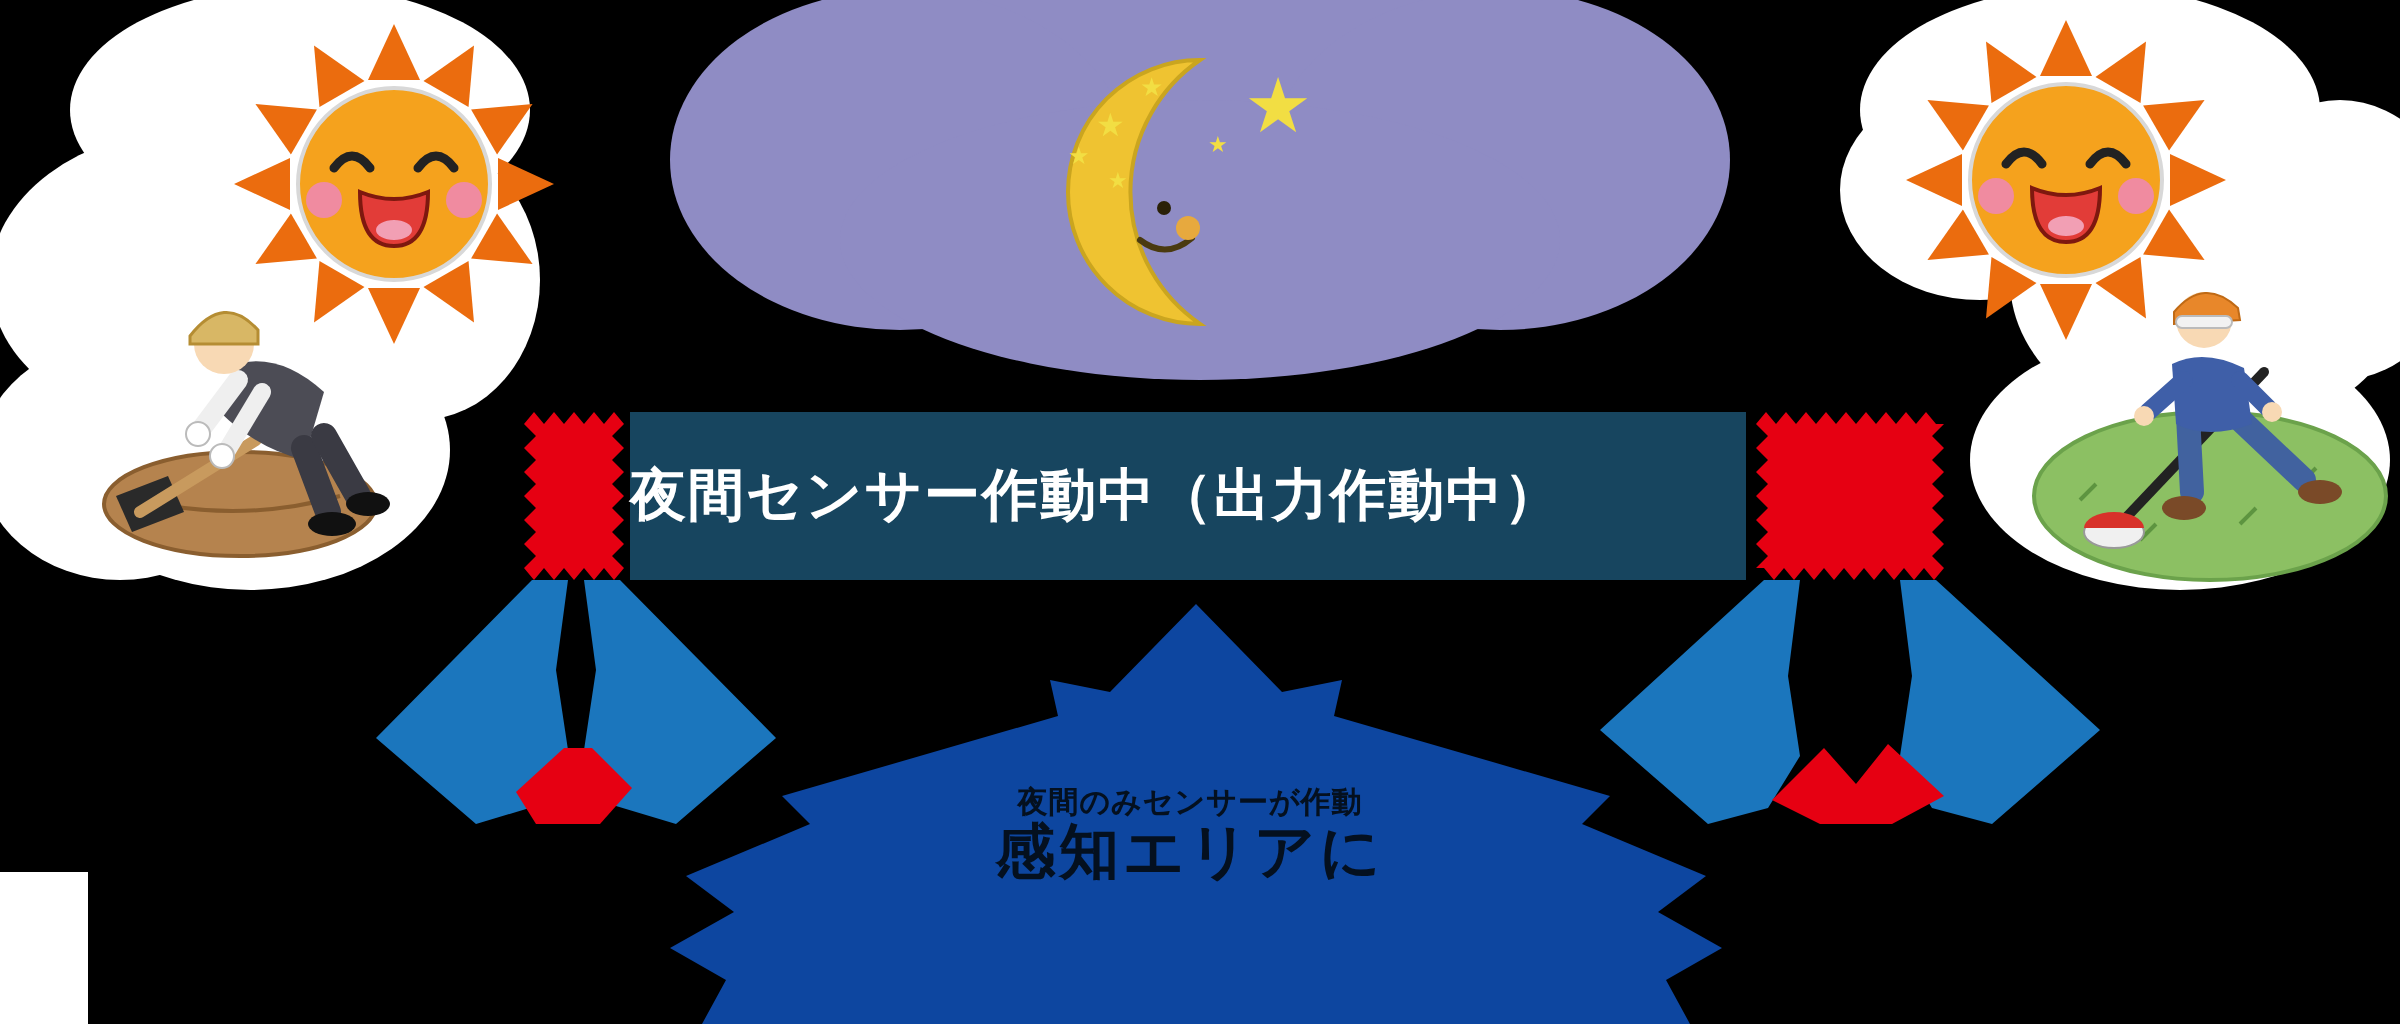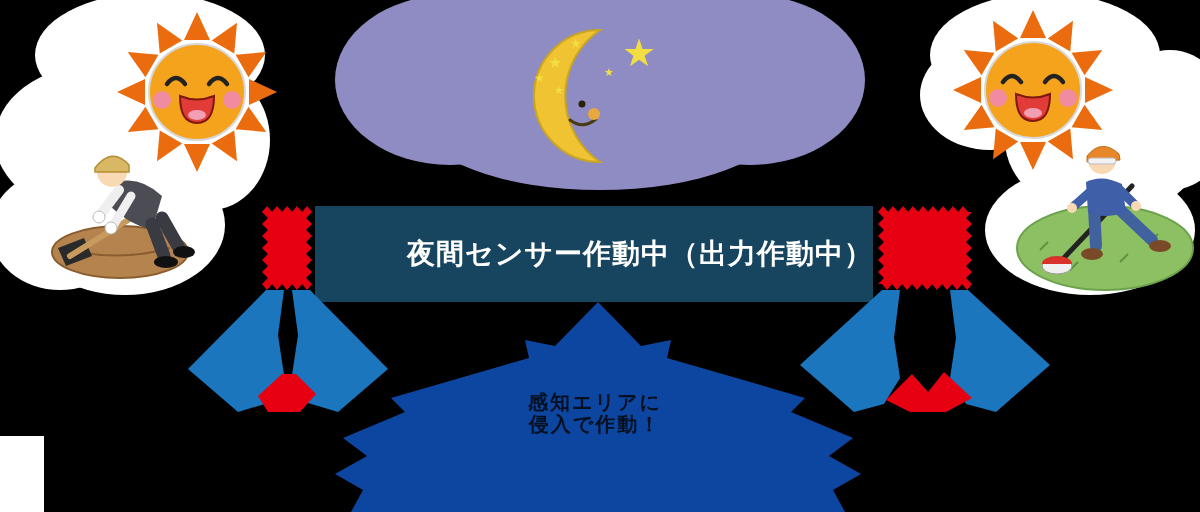--- a/index.html
+++ b/index.html
@@ -7,37 +7,37 @@
     --red:#e60012; --fan-blue:#1b76bd; --burst-blue:#0d46a0; --burst-text:#04101f;
     --night-purple:#8f8cc4; --cloud-white:#ffffff; --moon-yellow:#efc331;
     --star-yellow:#f2de43; --sun-body:#f5a21d; --sun-ray:#eb6c0e;
     --grass-green:#8cc063; --dirt-brown:#b5834e;
   }
   *{margin:0;padding:0;box-sizing:border-box;}
   html,body{background:#111;}
   body{font-family:"Liberation Sans","DejaVu Sans",sans-serif;}
   .stage{position:relative;width:1200px;height:512px;background:var(--bg);overflow:hidden;}
   .banner{
-    position:absolute;left:315px;top:206px;width:558px;height:96px;z-index:1;
-    background:var(--banner-bg);display:flex;align-items:center;justify-content:flex-end;
+    position:absolute;left:315px;top:206px;width:558px;height:84px;z-index:1;
+    background:var(--banner-bg);display:flex;align-items:center;justify-content:flex-start;
   }
   .banner span{
     color:var(--banner-text);font-size:28px;font-weight:700;letter-spacing:1px;white-space:nowrap;
   }
   svg.art{position:absolute;left:0;top:0;z-index:2;pointer-events:none;}
   .f-white{fill:var(--cloud-white);} .f-night{fill:var(--night-purple);}
   .f-red{fill:var(--red);} .f-fan{fill:var(--fan-blue);} .f-burst{fill:var(--burst-blue);}
   .f-moon{fill:var(--moon-yellow);} .f-sunbody{fill:var(--sun-body);} .f-sunray{fill:var(--sun-ray);}
   .star{fill:var(--star-yellow);font-family:"DejaVu Sans",sans-serif;}
   .burst-text{
     position:absolute;left:425px;top:392px;width:340px;z-index:3;
     text-align:center;color:var(--burst-text);
   }
   .burst-text .t-small{font-size:15px;font-weight:700;letter-spacing:.5px;white-space:nowrap;}
-  .burst-text .t-big{font-size:20px;font-weight:900;line-height:1.08;letter-spacing:2px;white-space:nowrap;}
+  .burst-text .t-big{font-size:30px;font-weight:900;line-height:1.08;letter-spacing:2px;white-space:nowrap;}
   .burst-text .t-tiny{font-size:10px;font-weight:700;margin-top:4px;white-space:nowrap;}
   .corner-patch{position:absolute;left:0;top:436px;width:44px;height:76px;background:var(--cloud-white);z-index:3;}
 </style>
 </head>
 <body>
 
 <div class="stage">
 
   <div class="banner">
     <span>夜間センサー作動中（出力作動中）</span>
@@ -163,18 +163,18 @@
       <polygon points="968,290 950,290 956,338 950,378 966,404 996,412 1050,365"></polygon>
     </g>
 
     <polygon class="f-red" points="258,396 282,374 296,374 316,394 300,412 268,412"></polygon>
     <polygon class="f-red" points="886,400 912,374 928,392 944,372 972,398 946,412 910,412"></polygon>
 
     <path class="f-burst" d="M598,302 L555,346 L525,340 L529,358 L391,398 L405,412 L343,438 L367,456 L335,474 L363,490 L351,512 L845,512 L833,490 L861,474 L829,456 L853,438 L791,412 L805,398 L667,358 L671,340 L641,346 Z"></path>
   </svg>
 
   <div class="burst-text">
+    <div class="t-small">夜間のみセンサーが作動</div>
     <div class="t-big">感知エリアに</div>
-    <div class="t-big">侵入で作動！</div>
   </div>
 
   <div class="corner-patch"></div>
 </div>
 
 </body></html>

